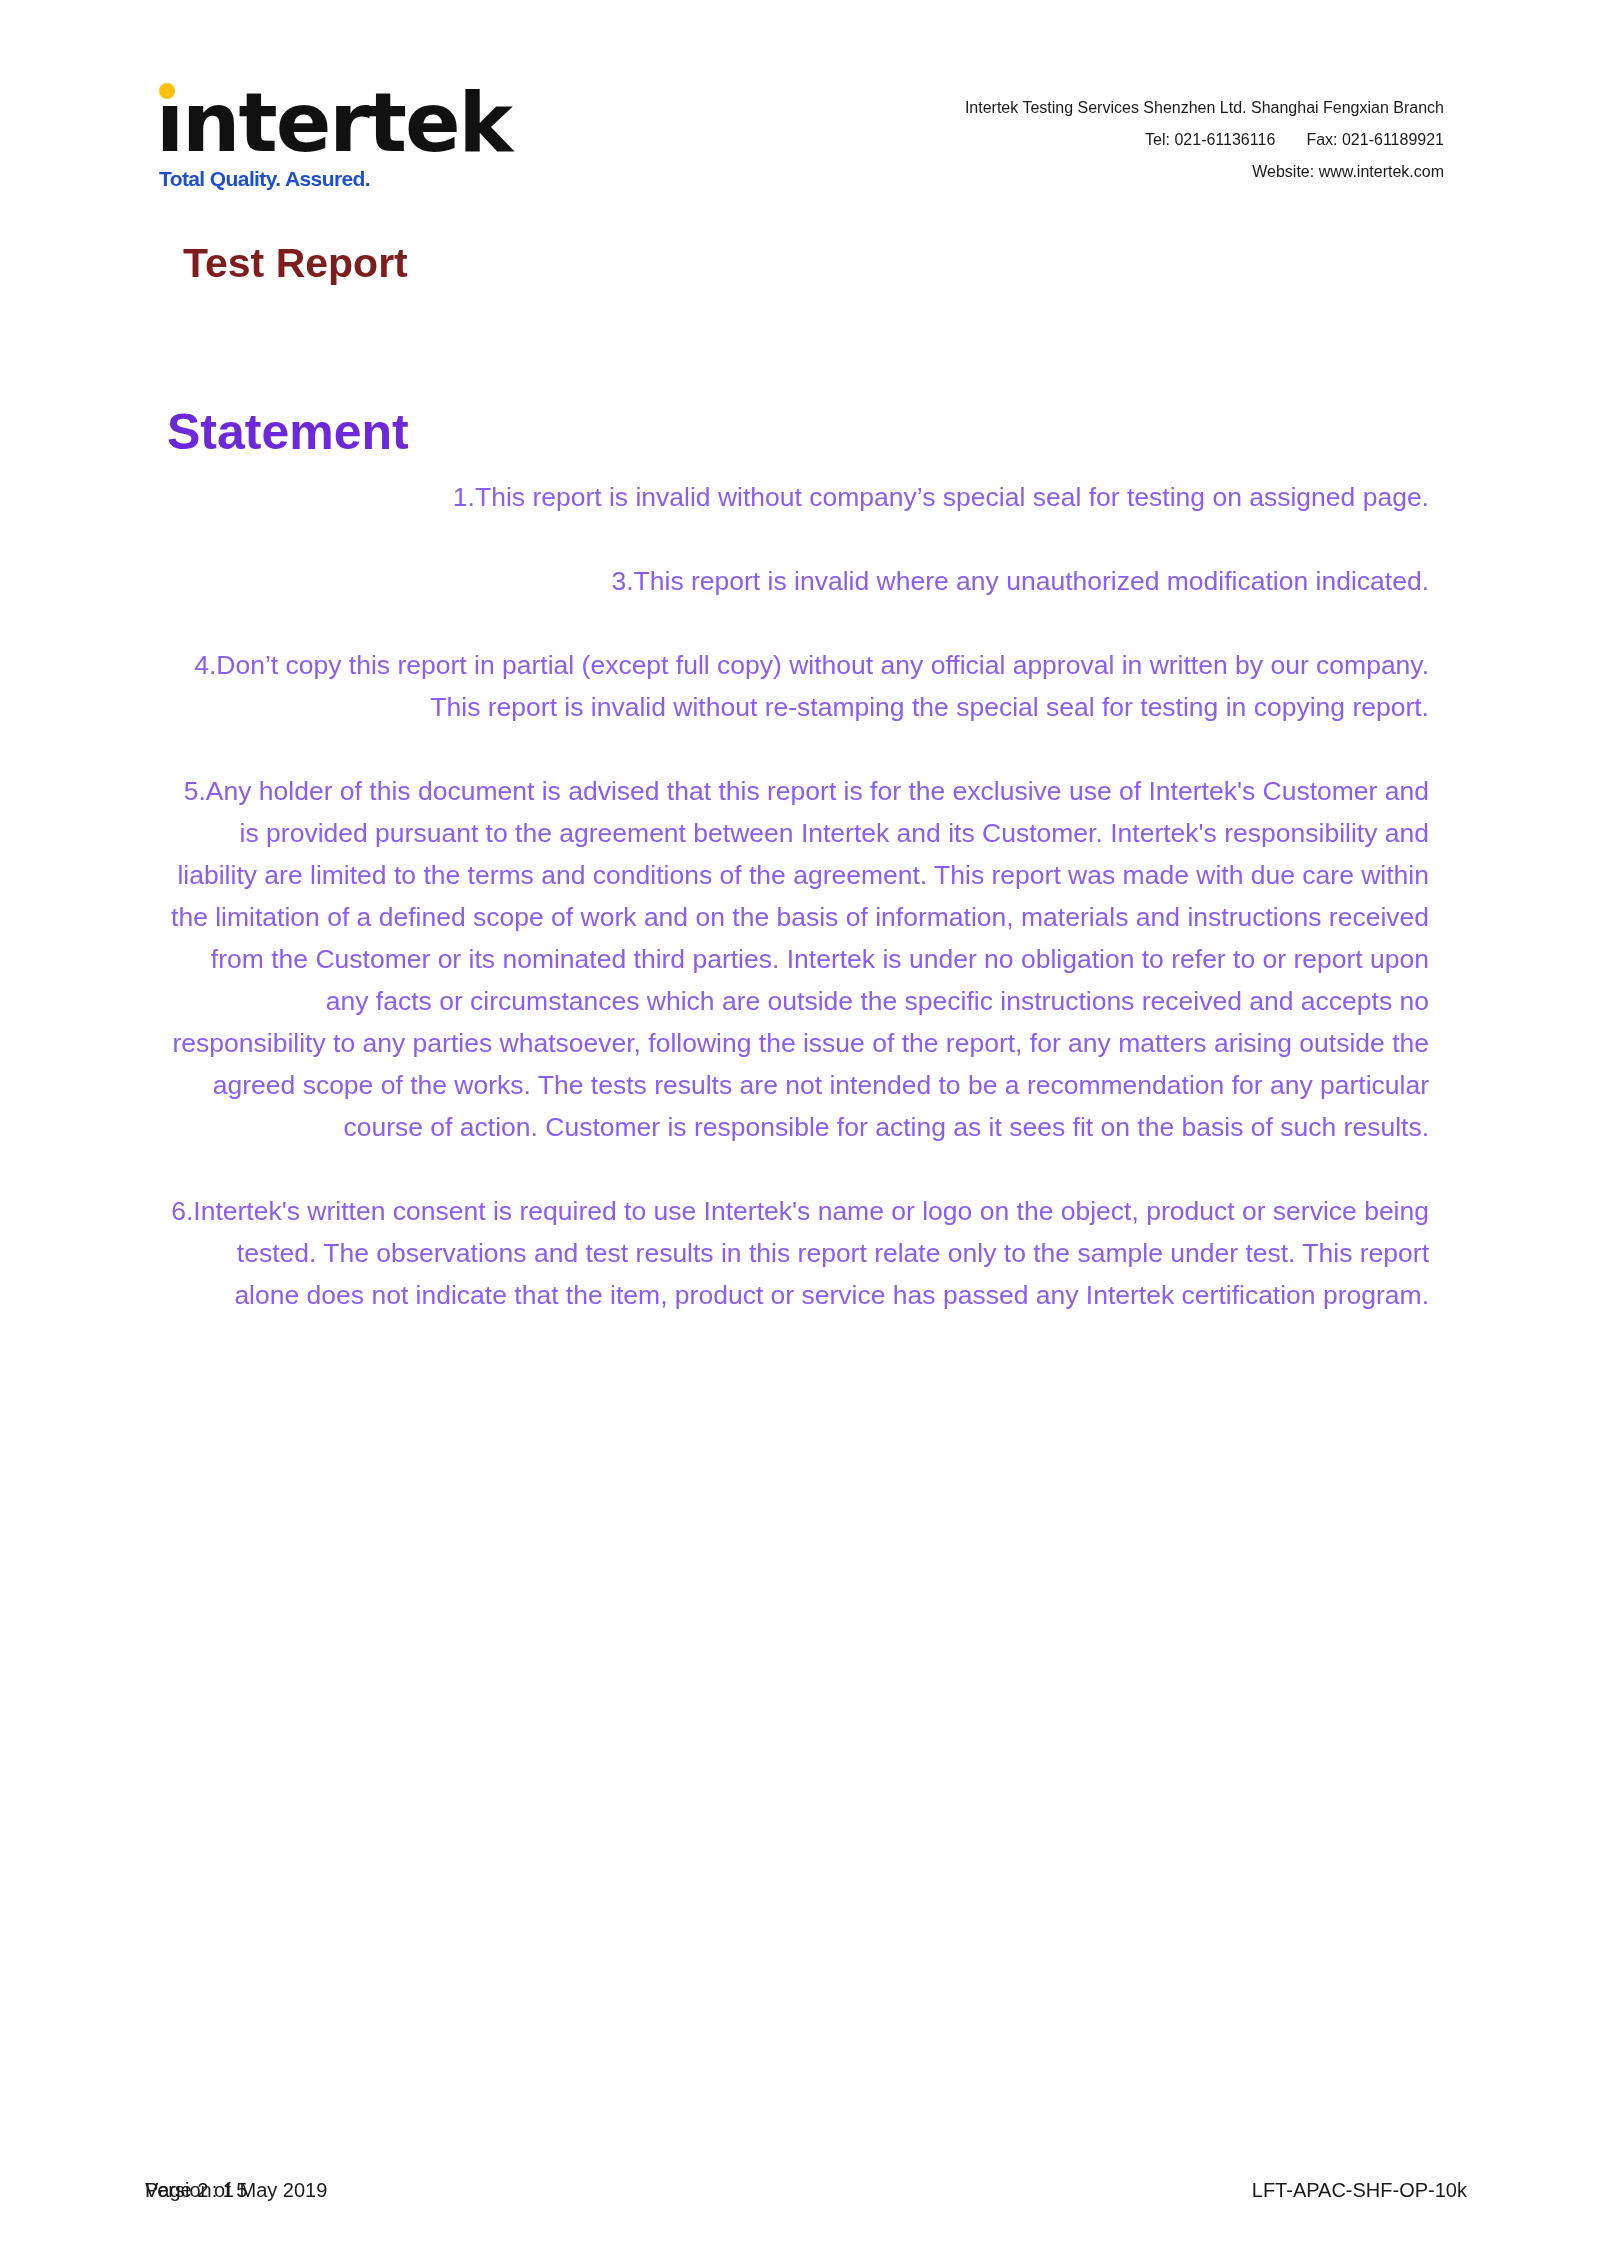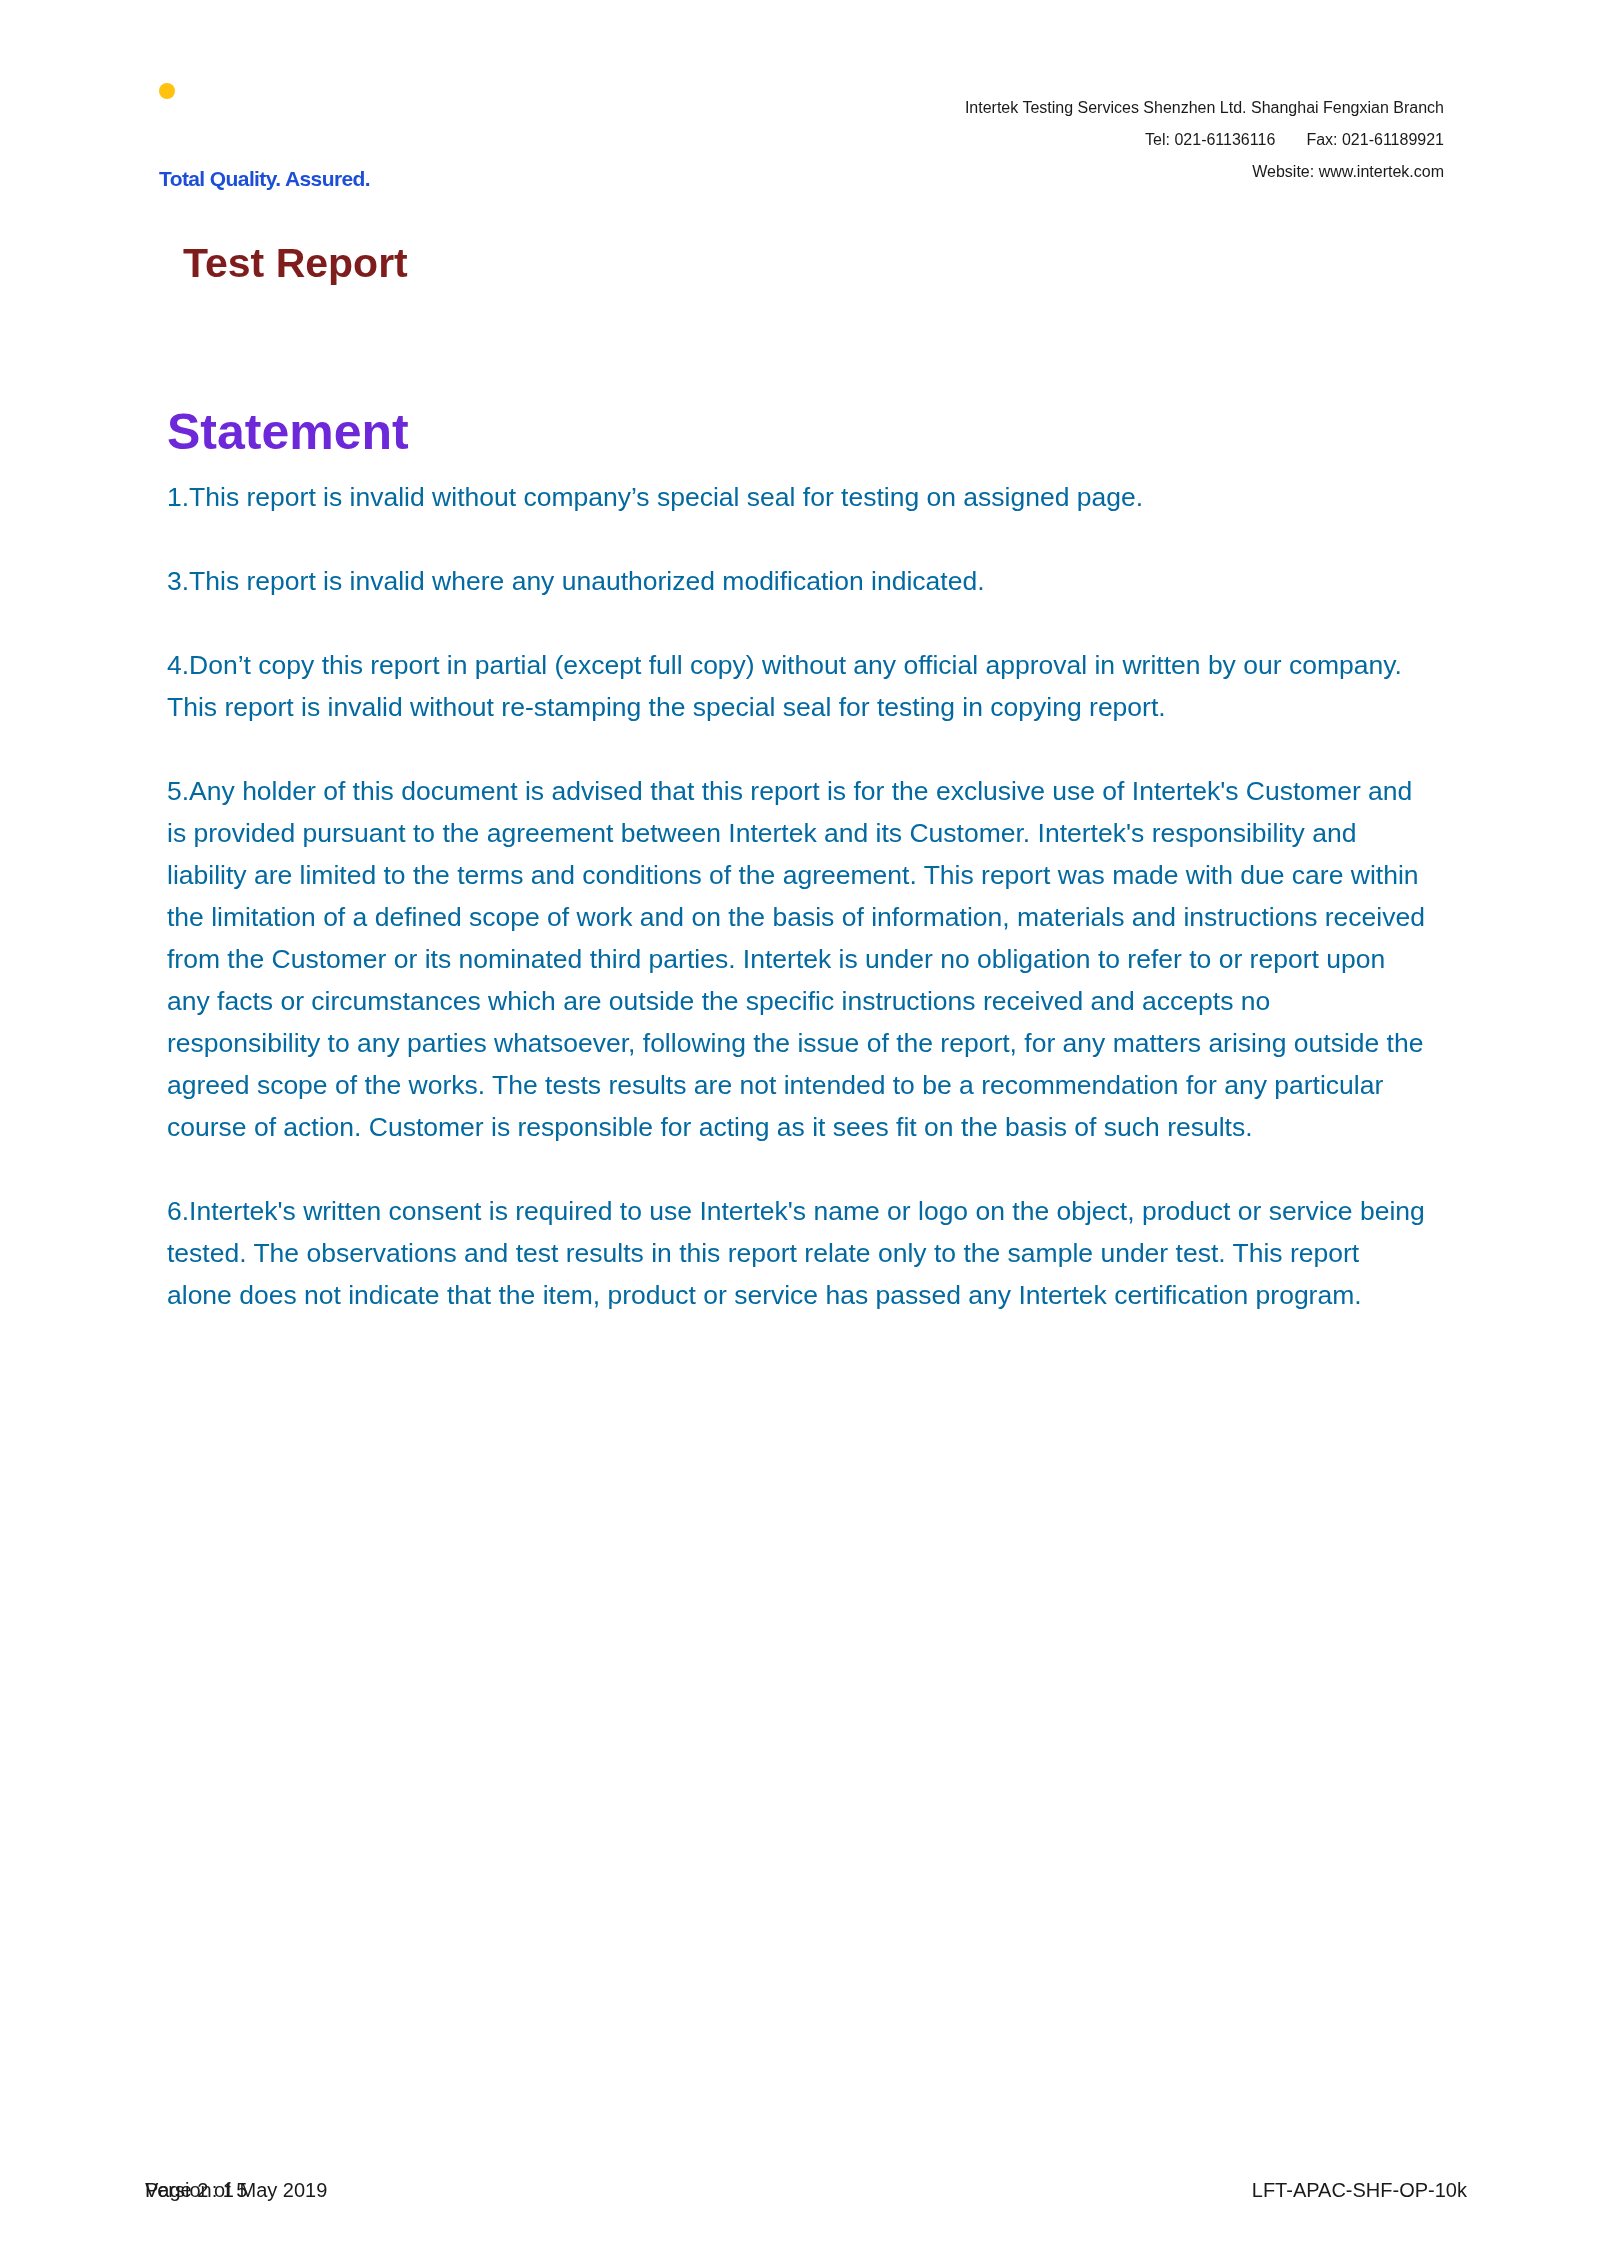--- a/index.html
+++ b/index.html
@@ -96,21 +96,22 @@
     margin: 0;
   }
   .statement-body {
     position: absolute;
     left: 167px;
     top: 476px;
     width: 1262px;
     font-family: "Liberation Sans", sans-serif;
     font-size: 26.5px;
     line-height: 42px;
-    color: #0369a1;
+    color: #8b5cf6;
+    text-align: right;
   }
   .statement-body p {
     margin: 0 0 42px 0;
   }
   .footer {
     position: absolute;
     top: 2179px;
     left: 145px;
     width: 1322px;
     height: 30px;
@@ -119,20 +120,21 @@
     color: #1a1a1a;
   }
   .footer-left { position: absolute; left: 0; top: 0; }
   .footer-center { position: absolute; left: 0; width: 100%; text-align: left; top: 0; }
   .footer-right { position: absolute; right: 0; top: 0; }
 </style>
 </head>
 <body>
 
 <div class="logo">
+  <div class="logo-word">intertek</div>
   <div class="logo-dot-mask"></div>
   <div class="logo-dot" style="background: rgb(255, 194, 14);"></div>
   <div class="logo-tagline">Total Quality. Assured.</div>
 </div>
 
 <div class="company-info">
   <div>Intertek Testing Services Shenzhen Ltd. Shanghai Fengxian Branch</div>
   <div><span>Tel: 021-61136116</span><span>&nbsp;&nbsp;&nbsp;&nbsp;&nbsp;&nbsp;&nbsp;</span><span>Fax: 021-61189921</span></div>
   <div>Website: www.intertek.com</div>
 </div>

